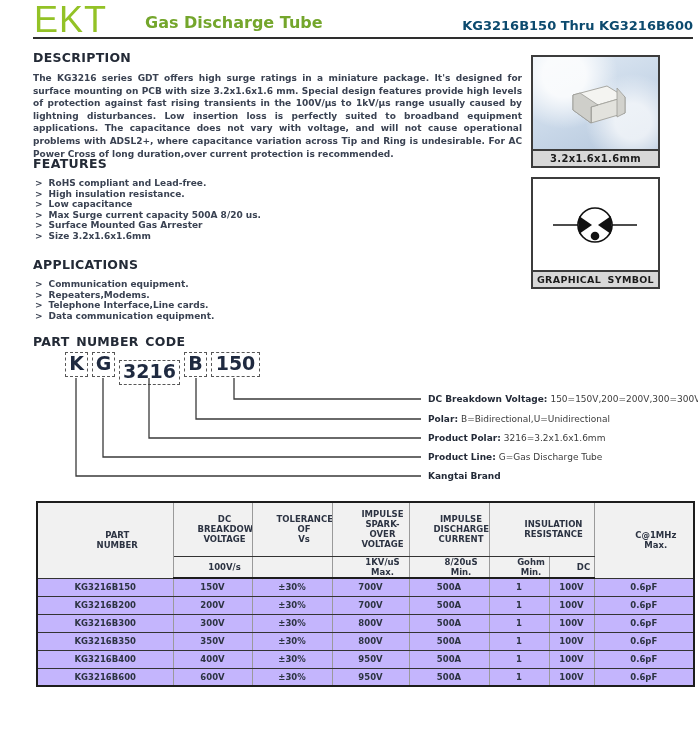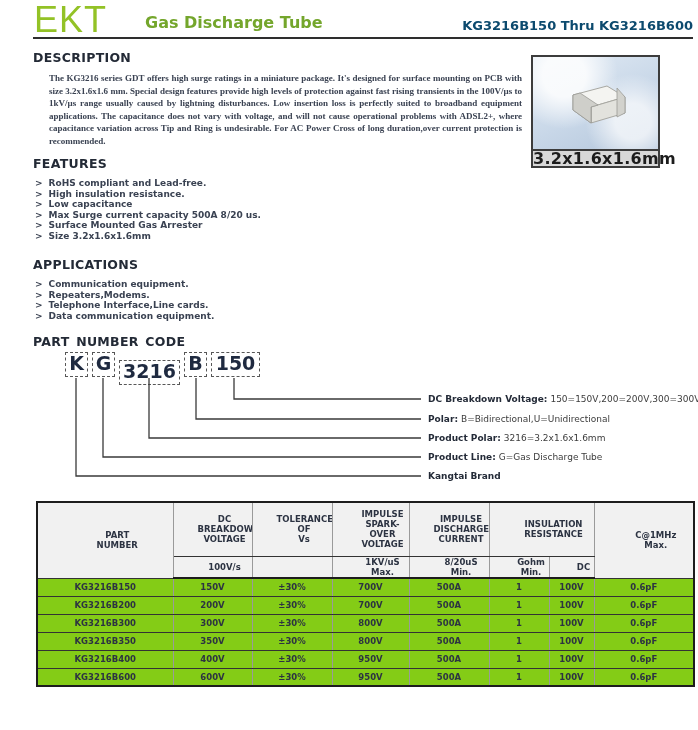--- a/index.html
+++ b/index.html
@@ -18,22 +18,22 @@
               color:#74a62c; }
   .part-range { position:absolute; right:0; bottom:4px; font-size:13px; font-weight:700;
                 color:#0c4a6e; }
 
   
   .sec-heading { margin:0; font-size:12.5px; font-weight:700; color:#232a36;
                  letter-spacing:0.3px; word-spacing:2px; }
 
   
   .sec-description { position:absolute; left:33px; top:50px; width:489px; }
-  .desc-text { margin:7px 0 0 16px; font-size:9px; font-weight:700; line-height:1.4;
-               text-align:justify; color:#3a4252;font-family:Liberation Serif, serif; }
+  .desc-text { margin:7px 0 0 0; font-size:9px; font-weight:700; line-height:1.4;
+               text-align:justify; color:#3a4252; }
 
   
   .sec-features { position:absolute; left:33px; top:156px; width:489px; }
   .sec-applications { position:absolute; left:33px; top:257px; width:489px; }
   .blist { margin:7px 0 0 2px; }
   .li { display:flex; gap:6px; font-size:9px; font-weight:700; line-height:1.17;
         color:#3a4252; }
 
   
   .side-box { position:absolute; left:531px; width:129px; border:2px solid #3c3c3c; }
@@ -41,21 +41,21 @@
   .symbol-box { top:177px; height:112px; }
   .photo-area { position:relative; height:92px;
     background:
       radial-gradient(circle at 25% 20%, rgba(255,255,255,0.85) 0 18%, rgba(255,255,255,0) 45%),
       radial-gradient(circle at 80% 70%, rgba(255,255,255,0.7) 0 15%, rgba(255,255,255,0) 40%),
       linear-gradient(155deg, #e3ecf5 0%, #c8d7e8 55%, #b4c6db 100%);
   }
   .photo-area svg { position:absolute; left:50%; top:50%; transform:translate(-50%,-50%); }
   .symbol-area { position:relative; height:91px; background:#fff; }
   .box-caption { height:17px; border-top:2px solid #3c3c3c; background:#d8d8d8;
-                 font-size:16px; font-weight:700; color:#1c1c1c; text-align:center;
+                 font-size:10px; font-weight:700; color:#1c1c1c; text-align:center;
                  line-height:15px; letter-spacing:0.3px; }
   .symbol-box .box-caption { font-size:9.5px; word-spacing:3px; }
 
   
   .sec-pnc { position:absolute; left:0; top:334px; width:698px; height:158px; }
   .sec-pnc .sec-heading { margin-left:33px; }
   .seg { position:absolute; top:18px; height:25px; border:1.5px dashed #575757;
          font-size:19px; font-weight:700; color:#1f2a40; text-align:center;
          line-height:21px; }
   .seg-0 { left:65px;  width:23px; }
@@ -77,21 +77,21 @@
                table-layout:fixed; border:2px solid #1d1d1d; }
   table.elec th, table.elec td {
     border-left:1px solid #9a9a9a; border-right:1px solid #9a9a9a;
     font-size:8.5px; font-weight:700; color:#2c3342; text-align:center;
     padding:0; overflow:hidden;
   }
   table.elec thead th { background:#f1f1f1; white-space:pre-line;padding-left:24px; }
   tr.hrow1 th { height:54px; border-bottom:1.5px solid #333; }
   tr.hrow2 th { height:22px; border-bottom:2px solid #1d1d1d; }
   th.merged { background:linear-gradient(#f1f1f1 0 71%, #ffffff 71% 100%); border-bottom:2px solid #1d1d1d; }
-  table.elec tbody td { height:18px; background:#84cc16; border-bottom:1.5px solid #333; }
+  table.elec tbody td { height:18px; background:#c4b5fd; border-bottom:1.5px solid #333; }
 </style>
 </head>
 <body>
 
 <div class="page">
 
   <div class="header">
     <span class="brand">EKT</span>
     <span class="subtitle">Gas Discharge Tube</span>
     <span class="part-range">KG3216B150 Thru KG3216B600</span>
@@ -160,20 +160,32 @@
         <polygon points="14,21 48,12 66,23 32,33" fill="#f4f4f1" stroke="#a8a8a2" stroke-width="1"></polygon>
         <polygon points="32,33 66,23 66,39 32,49" fill="#e2e2dd" stroke="#a8a8a2" stroke-width="1"></polygon>
         <polygon points="14,21 32,33 32,49 14,36" fill="#c8c8c3" stroke="#9a9a95" stroke-width="1"></polygon>
         <polygon points="14,21 21,19 39,31 32,33 32,49 14,36" fill="#cfcfca" stroke="#9a9a95" stroke-width="0.8"></polygon>
         <polygon points="58,14 66,23 66,39 58,43 58,29" fill="#d2d2cd" stroke="#9a9a95" stroke-width="0.8"></polygon>
       </svg>
     </div>
     <div class="box-caption">3.2x1.6x1.6mm</div>
   </div>
 
+  <div class="side-box symbol-box">
+    <div class="symbol-area">
+      <svg width="125" height="91" viewBox="0 0 125 91">
+        <line x1="20" y1="46" x2="104" y2="46" stroke="#111" stroke-width="1.6"></line>
+        <circle cx="62" cy="46" r="17" fill="#fff" stroke="#111" stroke-width="1.7"></circle>
+        <polygon points="46,37 46,55 59,46" fill="#111"></polygon>
+        <polygon points="78,37 78,55 65,46" fill="#111"></polygon>
+        <circle cx="62" cy="57" r="4.3" fill="#111"></circle>
+      </svg>
+    </div>
+    <div class="box-caption">GRAPHICAL SYMBOL</div>
+  </div>
 
   <div class="sec-pnc">
     <h2 class="sec-heading">PART NUMBER CODE</h2>
 
     <span class="seg seg-0">K</span>
     <span class="seg seg-1">G</span>
     <span class="seg seg-2">3216</span>
     <span class="seg seg-3">B</span>
     <span class="seg seg-4">150</span>
 

